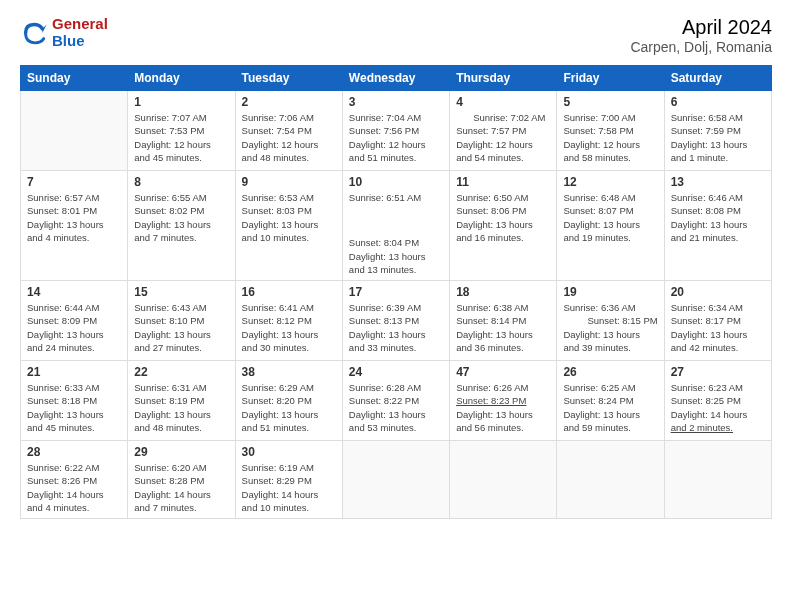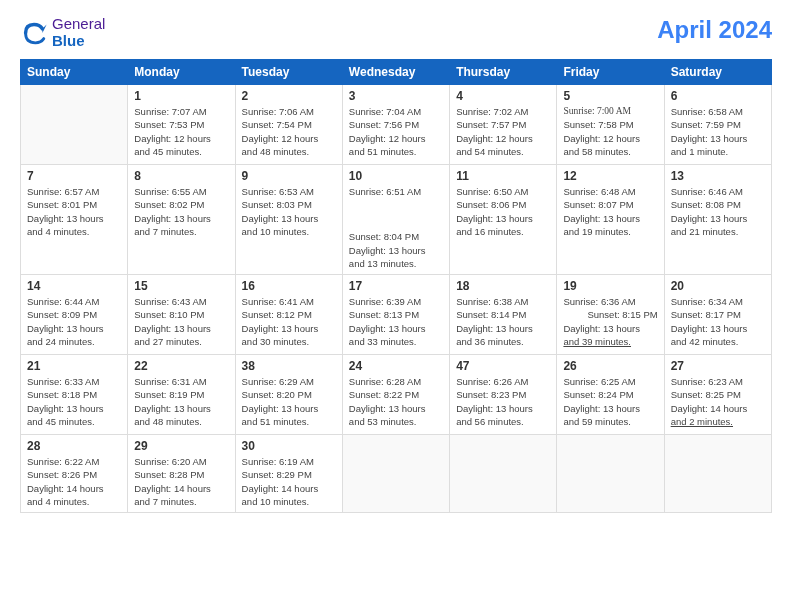--- a/index.html
+++ b/index.html
@@ -26,40 +26,40 @@
       display: flex;
       align-items: center;
     }
     .logo-text {
       display: flex;
       flex-direction: column;
       line-height: 1.1;
     }
     .logo-general {
       font-size: 15px;
-      font-weight: normal;
-      color: #4c1d95;
+      font-weight: bold;
+      color: #b91c1c;
     }
     .logo-blue {
       font-size: 15px;
       font-weight: bold;
       color: #1565c0;
     }
     .logo-icon {
       width: 28px;
       height: 28px;
       margin-right: 4px;
     }
     .title-block {
       text-align: right;
     }
     .month-title {
-      font-size: 24px;
-      font-weight: bold;
-      color: #3b82f6;
+      font-size: 20px;
+      font-weight: normal;
+      color: #000000;
     }
     .location {
       font-size: 14px;
       color: #555;
     }
     .calendar {
       width: 100%;
       border-collapse: collapse;
       table-layout: fixed;
     }
@@ -112,20 +112,21 @@
         <path d="M32 14 L38 8 L32 20" fill="#1565c0"></path>
         <path d="M8 20 Q8 34 22 34 Q30 34 34 28" stroke="#1565c0" stroke-width="4" fill="none" stroke-linecap="round"></path>
       </svg>
       <div class="logo-text">
         <span class="logo-general">General</span>
         <span class="logo-blue">Blue</span>
       </div>
     </div>
     <div class="title-block">
       <div class="month-title">April 2024</div>
+      <div class="location">Carpen, Dolj, Romania</div>
     </div>
   </div>
 
   <table class="calendar">
     <thead>
       <tr>
         <th>Sunday</th>
         <th>Monday</th>
         <th>Tuesday</th>
         <th>Wednesday</th>
@@ -160,30 +161,30 @@
             <div class="day-info">
               <span style="display: block;">Sunrise: 7:04 AM</span>
               <span style="display: block;">Sunset: 7:56 PM</span>
               <span style="display: block;">Daylight: 12 hours</span>
               <span style="display: block;">and 51 minutes.</span>
             </div>
           </td>
           <td>
             <div class="day-number">4</div>
             <div class="day-info">
-              <span style="display: block;">Sunrise: 7:02 AM</span>
+              <span style="display: block; margin-left: 17px;">Sunrise: 7:02 AM</span>
               <span style="display: block;">Sunset: 7:57 PM</span>
               <span style="display: block;">Daylight: 12 hours</span>
               <span style="display: block;">and 54 minutes.</span>
             </div>
           </td>
           <td>
             <div class="day-number">5</div>
             <div class="day-info">
-              <span style="display: block; font-family: Liberation Serif, serif;">Sunrise: 7:00 AM</span>
+              <span style="display: block;">Sunrise: 7:00 AM</span>
               <span style="display: block;">Sunset: 7:58 PM</span>
               <span style="display: block;">Daylight: 12 hours</span>
               <span style="display: block;">and 58 minutes.</span>
             </div>
           </td>
           <td>
             <div class="day-number">6</div>
             <div class="day-info">
               <span style="display: block;">Sunrise: 6:58 AM</span>
               <span style="display: block;">Sunset: 7:59 PM</span>
@@ -302,21 +303,21 @@
               <span style="display: block;">Daylight: 13 hours</span>
               <span style="display: block;">and 36 minutes.</span>
             </div>
           </td>
           <td>
             <div class="day-number">19</div>
             <div class="day-info">
               <span style="display: block;">Sunrise: 6:36 AM</span>
               <span style="display: block; text-align: right;">Sunset: 8:15 PM</span>
               <span style="display: block;">Daylight: 13 hours</span>
-              <span style="display: block; text-decoration: underline;">and 39 minutes.</span>
+              <span style="display: block;">and 39 minutes.</span>
             </div>
           </td>
           <td>
             <div class="day-number">20</div>
             <div class="day-info">
               <span style="display: block;">Sunrise: 6:34 AM</span>
               <span style="display: block;">Sunset: 8:17 PM</span>
               <span style="display: block;">Daylight: 13 hours</span>
               <span style="display: block;">and 42 minutes.</span>
             </div>
@@ -356,21 +357,21 @@
               <span style="display: block;">Sunrise: 6:28 AM</span>
               <span style="display: block;">Sunset: 8:22 PM</span>
               <span style="display: block;">Daylight: 13 hours</span>
               <span style="display: block;">and 53 minutes.</span>
             </div>
           </td>
           <td>
             <div class="day-number">47</div>
             <div class="day-info">
               <span style="display: block;">Sunrise: 6:26 AM</span>
-              <span style="display: block;">Sunset: 8:23 PM</span>
+              <span style="display: block; text-decoration: underline;">Sunset: 8:23 PM</span>
               <span style="display: block;">Daylight: 13 hours</span>
               <span style="display: block;">and 56 minutes.</span>
             </div>
           </td>
           <td>
             <div class="day-number">26</div>
             <div class="day-info">
               <span style="display: block;">Sunrise: 6:25 AM</span>
               <span style="display: block;">Sunset: 8:24 PM</span>
               <span style="display: block;">Daylight: 13 hours</span>

